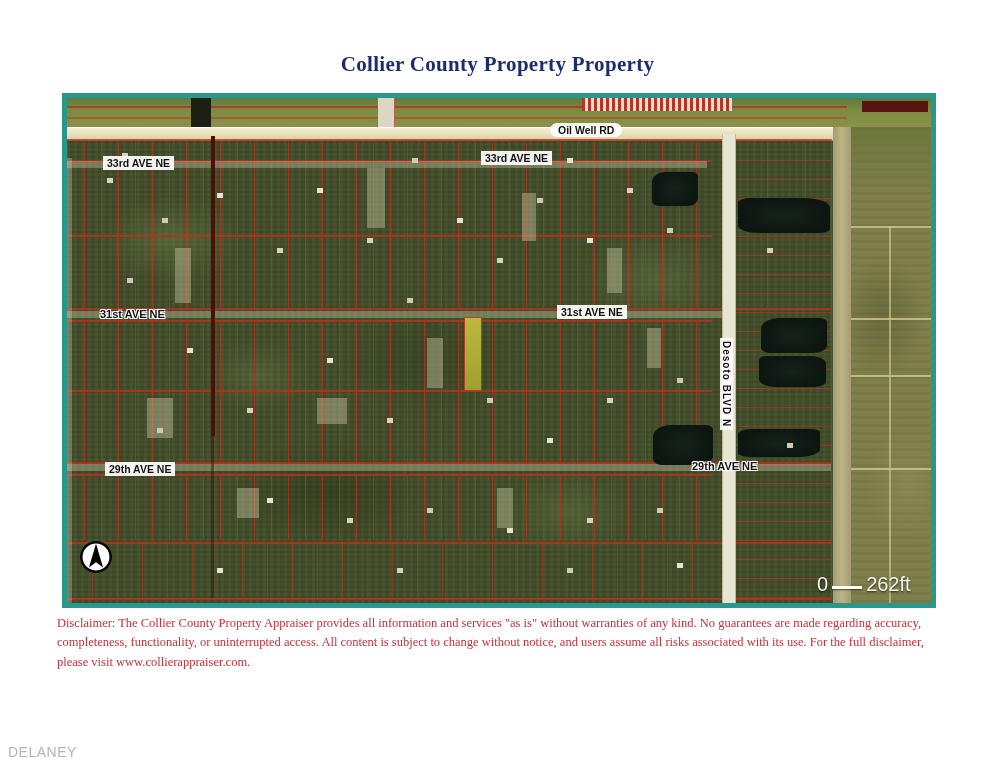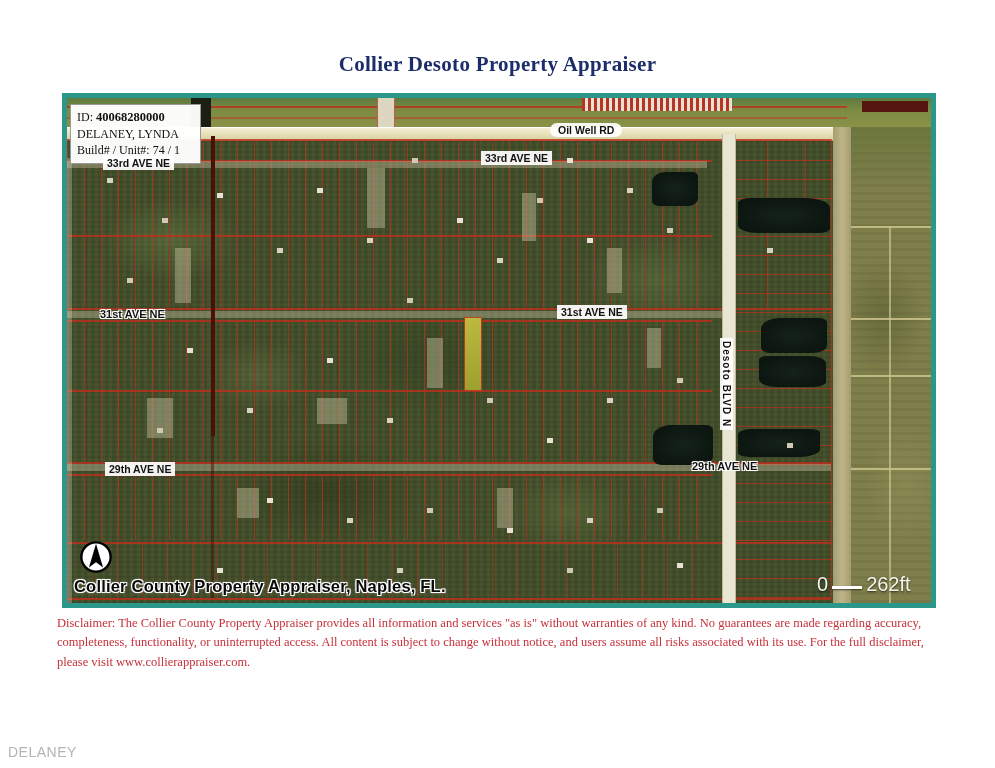--- a/index.html
+++ b/index.html
@@ -96,21 +96,21 @@
   
   .disclaimer{position:absolute;left:57px;top:614px;width:880px;color:#c5303a;
     font-family:"Liberation Serif",serif;font-size:12.5px;line-height:1.55;}
   .watermark{position:absolute;left:8px;top:744px;color:#b4b4b4;font-size:14px;letter-spacing:.5px;}
 </style>
 </head>
 <body>
 
 <div class="page">
 
-  <div class="title">Collier Desoto Property Appraiser</div>
+  <div class="title">Collier County Property Property</div>
 
   <div class="map-frame">
     <div class="map-inner">
 
       <div class="aerial-base"></div>
 
       <div class="top-grass"></div>
       <div class="tg-line" style="left:0;top:8px;width:780px;"></div>
       <div class="tg-line" style="left:0;top:19px;width:780px;opacity:.6;"></div>
       <div class="barcode"></div>
@@ -177,41 +177,35 @@
       <div class="lot" style="left:250px;top:300px;width:30px;height:26px;"></div>
       <div class="lot" style="left:80px;top:300px;width:26px;height:40px;"></div>
       <div class="lot" style="left:170px;top:390px;width:22px;height:30px;"></div>
       <div class="lot" style="left:430px;top:390px;width:16px;height:40px;"></div>
       <div class="lot" style="left:580px;top:230px;width:14px;height:40px;"></div>
 
       <div class="houses"></div>
 
       <div class="subject-parcel"></div>
 
-      <div class="info-box">
-        <div><span>ID:</span> <b>40068280000</b></div>
-        <div>DELANEY, LYNDA</div>
-        <div><span>Build# / Unit#:</span> <span>74 / 1</span></div>
-      </div>
 
       <div class="lbl-pill" style="left:483px;top:25px;">Oil Well RD</div>
       <div class="lbl-box" style="left:36px;top:58px;">33rd AVE NE</div>
       <div class="lbl-box" style="left:414px;top:53px;">33rd AVE NE</div>
       <div class="lbl-halo" style="left:33px;top:210px;">31st AVE NE</div>
       <div class="lbl-box" style="left:490px;top:207px;">31st AVE NE</div>
       <div class="lbl-box" style="left:38px;top:364px;">29th AVE NE</div>
       <div class="lbl-halo" style="left:625px;top:362px;">29th AVE NE</div>
       <div class="lbl-vert">Desoto BLVD N</div>
 
       <svg class="north" viewBox="0 0 36 36">
         <circle cx="18" cy="18" r="15.5" fill="#ffffff" stroke="#000000" stroke-width="2.5"></circle>
         <path d="M18 4 L25.5 29 L18 23.5 L10.5 29 Z" fill="#000000"></path>
       </svg>
 
-      <div class="attribution">Collier County Property Appraiser, Naples, FL.</div>
 
       <div class="scalebar">
         <span>0</span>
         <span class="scale-line"></span>
         <span>262ft</span>
       </div>
 
     </div>
   </div>
 

